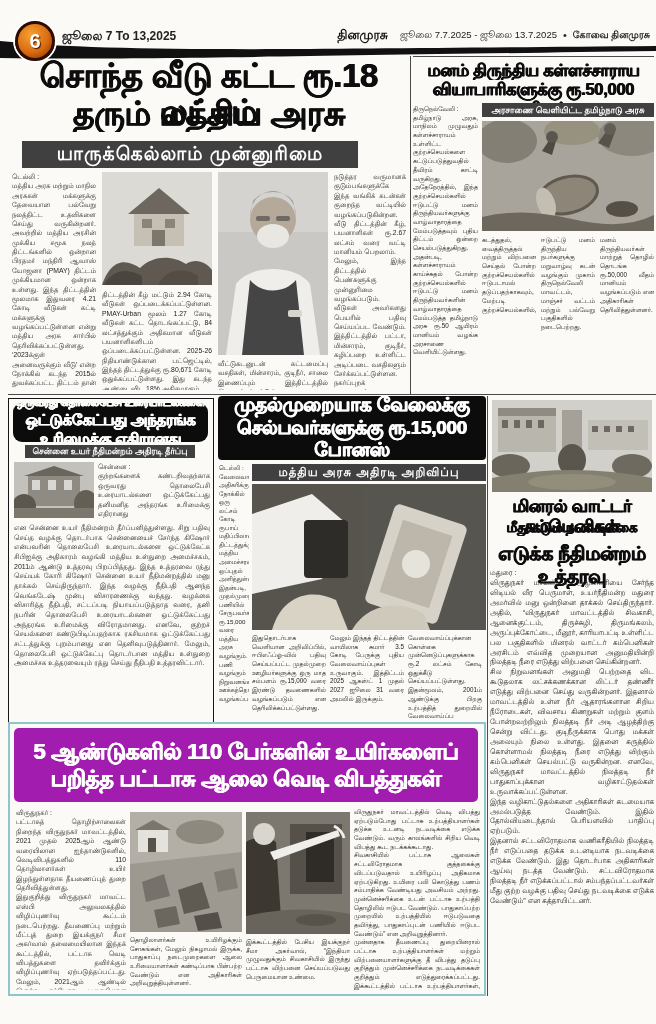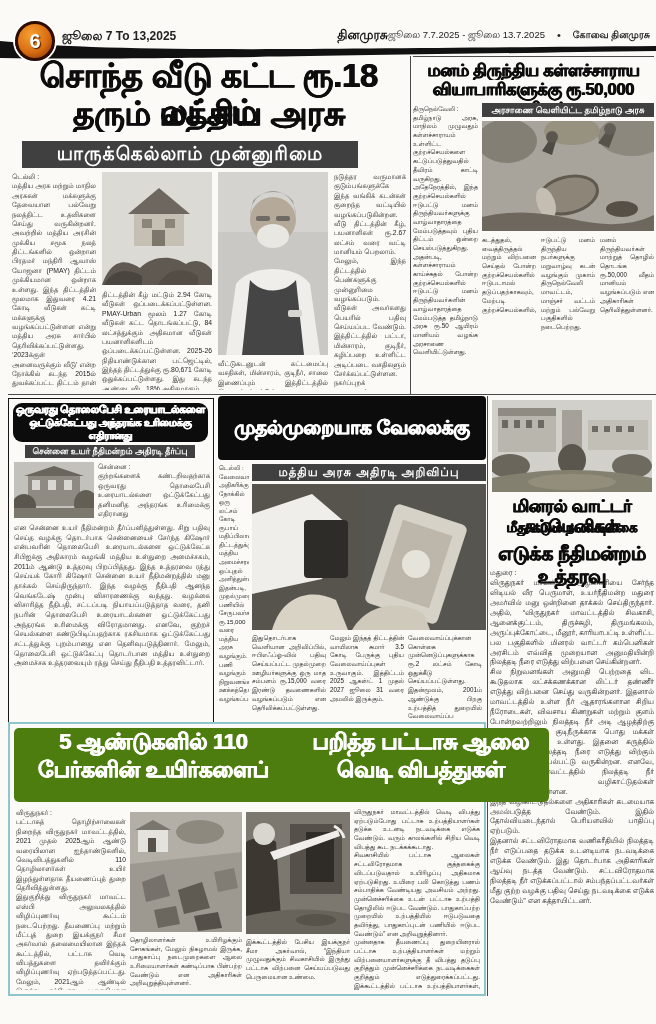--- a/index.html
+++ b/index.html
@@ -28,21 +28,21 @@
     <path d="M0,1 C120,13 300,9 656,6 L656,11 C300,16 120,20 0,18 Z" fill="#111"></path>
   </svg>
   <div class="abs" style="left:15px;top:21px;width:40px;height:40px;border-radius:50%;
               background:radial-gradient(circle at 38% 32%,#f6a032,#d96d12 55%,#7e2a00);
               border:3px solid #2e0c00;box-shadow:0 0 0 2px #fff;
               display:flex;align-items:center;justify-content:center;z-index:5">
     <span style="color:#fff;font-weight:bold;font-size:20px;text-shadow:1px 1px 1px #4a1500">6</span>
   </div>
   <div class="abs" style="left:62px;top:29px;font-size:12px;font-weight:bold;color:#222">ஜூலை 7 To 13,2025</div>
   <div class="abs" style="left:268px;top:28px;width:120px;text-align:right;font-size:12.5px;font-weight:bold;color:#111">தினமுரசு</div>
-  <div class="abs" style="right:6px;top:29px;display:flex;gap:12px;align-items:flex-start;font-size:9.5px;color:#222">
+  <div class="abs" style="right:6px;top:29px;display:flex;gap:6px;align-items:flex-start;font-size:9.5px;color:#222">
     <span>ஜூலை 7.7.2025 - ஜூலை 13.7.2025</span>
     <span style="font-size:11px">•</span>
     <span style="font-weight:bold">கோவை தினமுரசு</span>
   </div>
 
   <div class="abs hl" style="left:8px;top:58px;width:402px;font-size:33px;line-height:1.08">சொந்த வீடு கட்ட ரூ.18 லட்சம்</div>
   <div class="abs hl" style="left:8px;top:96px;width:402px;font-size:33px;line-height:1.08">தரும் மத்திய அரசு</div>
   <div class="abs bar" style="left:22px;top:141px;width:336px;height:27px;font-size:19px;letter-spacing:1px">யாருக்கெல்லாம் முன்னுரிமை</div>
 
   <div class="abs btxt" style="left:12px;top:172px;width:84px;height:218px">டெல்லி :
@@ -112,21 +112,21 @@
   <div class="abs btxt" style="left:482px;top:236px;width:54px;height:156px;font-size:6.3px">கடத்துதல், வைத்திருத்தல் மற்றும் விற்பனை செய்தல் போன்ற குற்றச்செயல்களில் ஈடுபடாமல் தடுப்பதற்காகவும், மேற்படி குற்றச்செயல்களில்,</div>
   <div class="abs btxt" style="left:541px;top:236px;width:54px;height:156px;font-size:6.3px">ஈடுபட்டு மனம் திருந்திய நபர்களுக்கு மறுவாழ்வு கடன் வழங்கும் முகாம் திருநெல்வேலி மாவட்டம், மாஞ்சர் வட்டம் மற்றும் பல்வேறு பகுதிகளில் நடைபெற்றது.</div>
   <div class="abs btxt" style="left:600px;top:236px;width:54px;height:156px;font-size:6.3px">மனம் திருந்தியவர்கள் மாற்றுத் தொழில் தொடங்க ரூ.50,000 வீதம் மானியம் வழங்கப்படும் என அதிகாரிகள் தெரிவித்துள்ளனர்.</div>
 
   <div class="abs hline" style="left:8px;top:394px;width:648px"></div>
 
   <div class="abs box" style="left:8px;top:398px;width:206px;height:346px">
     <div class="abs whl" style="left:4px;top:4px;width:195px;height:39px;background:#0c0c0c;border-radius:9px;
                 display:flex;flex-direction:column;justify-content:center">
       <div style="font-size:10.5px;line-height:1.3">ஒருவரது தொலைபேசி உரையாடல்களை</div>
-      <div style="font-size:10px;line-height:1.3">ஒட்டுக்கேட்பது அந்தரங்க உரிமைக்கு எதிரானது</div>
+      <div style="font-size:15px;line-height:1.3">ஒட்டுக்கேட்பது அந்தரங்க உரிமைக்கு எதிரானது</div>
     </div>
     <div class="abs bar" style="left:16px;top:46px;width:170px;height:13px;font-size:8.5px">சென்னை உயர் நீதிமன்றம் அதிரடி தீர்ப்பு</div>
     <div class="abs photo" style="left:5px;top:63px;width:80px;height:56px">
       <svg viewBox="0 0 80 56" preserveAspectRatio="none">
         <rect width="80" height="56" fill="#c3c1bb"></rect>
         <rect x="14" y="14" width="52" height="30" fill="#8f8b83"></rect>
         <rect x="18" y="18" width="8" height="10" fill="#d9d7d1"></rect>
         <rect x="34" y="18" width="8" height="10" fill="#d9d7d1"></rect>
         <rect x="50" y="18" width="8" height="10" fill="#d9d7d1"></rect>
         <polygon points="10,14 40,4 70,14" fill="#6a665e"></polygon>
@@ -136,20 +136,21 @@
       </svg>
     </div>
     <div class="abs btxt" style="left:89px;top:63px;width:112px;height:56px">சென்னை :
 குற்றங்களைக் கண்டறிவதற்காக ஒருவரது தொலைபேசி உரையாடல்களை ஒட்டுக்கேட்பது தனிமனித அந்தரங்க உரிமைக்கு எதிரானது</div>
     <div class="abs btxt" style="left:5px;top:124px;width:196px;height:192px;font-size:7px">என சென்னை உயர் நீதிமன்றம் தீர்ப்பளித்துள்ளது. சிறு பதிவு செய்த வழக்கு தொடர்பாக சென்னையைச் சேர்ந்த கிஷோர் என்பவரின் தொலைபேசி உரையாடல்களை ஒட்டுக்கேட்க சிபிஐக்கு அதிகாரம் வழங்கி மத்திய உள்துறை அமைச்சகம், 2011ம் ஆண்டு உத்தரவு பிறப்பித்தது. இந்த உத்தரவை ரத்து செய்யக் கோரி கிஷோர் சென்னை உயர் நீதிமன்றத்தில் மனு தாக்கல் செய்திருந்தார். இந்த வழக்கு நீதிபதி ஆனந்த வெங்கடேஷ் முன்பு விசாரணைக்கு வந்தது. வழக்கை விசாரித்த நீதிபதி, சட்டப்படி நியாயப்படுத்தாத வரை, தனி நபரின் தொலைபேசி உரையாடல்களை ஒட்டுக்கேட்பது அந்தரங்க உரிமைக்கு விரோதமானது. எனவே, குற்றச் செயல்களை கண்டுபிடிப்பதற்காக ரகசியமாக ஒட்டுக்கேட்பது சட்டத்துக்கு புறம்பானது என தெளிவுபடுத்தினார். மேலும், தொலைபேசி ஒட்டுக்கேட்பு தொடர்பான மத்திய உள்துறை அமைச்சக உத்தரவையும் ரத்து செய்து நீதிபதி உத்தரவிட்டார்.</div>
   </div>
 
   <div class="abs whl" style="left:218px;top:396px;width:268px;height:64px;background:#0c0c0c;border-radius:4px;
               display:flex;flex-direction:column;justify-content:center">
     <div style="font-size:19px;line-height:1.2">முதல்முறையாக வேலைக்கு</div>
+    <div style="font-size:19px;line-height:1.2">செல்பவர்களுக்கு ரூ.15,000 போனஸ்</div>
   </div>
   <div class="abs bar" style="left:252px;top:464px;width:234px;height:17px;font-size:11.5px;letter-spacing:1px">மத்திய அரசு அதிரடி அறிவிப்பு</div>
   <div class="abs btxt" style="left:219px;top:464px;width:30px;height:254px;font-size:6.2px">டெல்லி :
 வேலைவாய்ப்பை அதிகரிக்கும் நோக்கில் ஒரு லட்சம் கோடி ரூபாய் மதிப்பிலான திட்டத்துக்கு மத்திய அமைச்சரவை ஒப்புதல் அளித்துள்ளது. இதன்படி, முதல்முறையாக பணியில் சேருபவர்களுக்கு ரூ.15,000 வரை மத்திய அரசு வழங்கும். பணி வழங்கும் நிறுவனங்களுக்கும் ஊக்கத்தொகை வழங்கப்படும்.</div>
   <div class="abs photo" style="left:252px;top:484px;width:234px;height:146px">
     <svg viewBox="0 0 234 146" preserveAspectRatio="none">
       <rect width="234" height="146" fill="#57554f"></rect>
       <rect x="0" y="0" width="110" height="146" fill="#49474211"></rect>
       <path d="M0,30 L60,10 L95,40 L70,95 L0,110 Z" fill="#efeeea"></path>
       <rect x="52" y="36" width="44" height="58" rx="4" fill="#2e2c29"></rect>
@@ -191,22 +192,22 @@
   <div class="abs hl" style="left:490px;top:497px;width:164px;font-size:17px;line-height:1.2">மினரல் வாட்டர் கம்பெனிகள்</div>
   <div class="abs hl" style="left:490px;top:520px;width:164px;font-size:13.5px;line-height:1.2">மீது கடும் நடவடிக்கை</div>
   <div class="abs hl" style="left:490px;top:543px;width:164px;font-size:19px;line-height:1.2">எடுக்க நீதிமன்றம் உத்தரவு</div>
   <div class="abs btxt" style="left:490px;top:568px;width:164px;height:410px;font-size:7.2px">மதுரை :
 விருதுநகர் மாவட்டம் அழகாபுரியை சேர்ந்த விடியல் வீர பெருமாள், உயர்நீதிமன்ற மதுரை அமர்வில் மனு ஒன்றினை தாக்கல் செய்திருந்தார். அதில், “விருதுநகர் மாவட்டத்தில் சிவகாசி, ஆனைக்குட்டம், திருச்சுழி, திருமங்கலம், அருப்புக்கோட்டை, மீனூர், காரியாபட்டி உள்ளிட்ட பல பகுதிகளில் மினரல் வாட்டர் கம்பெனிகள் அரசிடம் எவ்வித முறையான அனுமதியின்றி நிலத்தடி நீரை எடுத்து விற்பனை செய்கின்றனர்.
 சில நிறுவனங்கள் அனுமதி பெற்றதை விட கூடுதலாக லட்சக்கணக்கான லிட்டர் தண்ணீர் எடுத்து விற்பனை செய்து வருகின்றனர். இதனால் மாவட்டத்தில் உள்ள நீர் ஆதாரங்களான சிறிய நீரோடைகள், விவசாய கிணறுகள் மற்றும் குளம் போன்றவற்றிலும் நிலத்தடி நீர் அடி ஆழத்திற்கு சென்று விட்டது. குடிநீருக்காக பொது மக்கள் அலையும் நிலை உள்ளது. இதனை கருத்தில் கொள்ளாமல் நிலத்தடி நீரை எடுத்து விற்கும் கம்பெனிகள் செயல்பட்டு வருகின்றன. எனவே, விருதுநகர் மாவட்டத்தில் நிலத்தடி நீர் பாதுகாப்புக்கான வழிகாட்டுதல்கள் உருவாக்கப்பட்டுள்ளன.
 இந்த வழிகாட்டுதல்களை அதிகாரிகள் கடமையாக அமல்படுத்த வேண்டும். இதில் தோல்வியடைந்தால் பெரியளவில் பாதிப்பு ஏற்படும்.
 இதனால் சட்டவிரோதமாக வணிகரீதியில் நிலத்தடி நீர் எடுப்பதை தடுக்க உடனடியாக நடவடிக்கை எடுக்க வேண்டும். இது தொடர்பாக அதிகாரிகள் ஆய்வு நடத்த வேண்டும். சட்டவிரோதமாக நிலத்தடி நீர் எடுக்கப்பட்டால் சம்பந்தப்பட்டவர்கள் மீது குற்ற வழக்கு பதிவு செய்து நடவடிக்கை எடுக்க வேண்டும்” என கத்தாயிட்டனர்.</div>
 
   <div class="abs" style="left:8px;top:722px;width:478px;height:274px;border:2px solid #8fc6cc;background:#fbfaf6">
-    <div class="abs whl" style="left:4px;top:4px;width:535px;height:74px;background:#4d7c0f;border-radius:5px;
-                display:flex;flex-direction:row;justify-content:center">
+    <div class="abs whl" style="left:4px;top:4px;width:464px;height:74px;background:#a21caf;border-radius:5px;
+                display:flex;flex-direction:column;justify-content:center">
       <div style="font-size:22px;line-height:1.25">5 ஆண்டுகளில் 110 பேர்களின் உயிர்களைப்</div>
       <div style="font-size:22px;line-height:1.25">பறித்த பட்டாசு ஆலை வெடி விபத்துகள்</div>
     </div>
     <div class="abs btxt" style="left:6px;top:84px;width:110px;height:182px">விருதுநகர் :
 பட்டாசுத் தொழிற்சாலைகள் நிறைந்த விருதுநகர் மாவட்டத்தில், 2021 முதல் 2025ஆம் ஆண்டு வரையிலான ஐந்தாண்டுகளில், வெடிவிபத்துகளில் 110 தொழிலாளர்கள் உயிர் இழந்துள்ளதாக தீயணைப்புத் துறை தெரிவித்துள்ளது.
 இதுகுறித்து விருதுநகர் மாவட்ட எஸ்பி அலுவலகத்தில் விழிப்புணர்வு கூட்டம் நடைபெற்றது. தீயணைப்பு மற்றும் மீட்புத் துறை இயக்குநர் சீமா அகர்வால் தலைமையிலான இந்தக் கூட்டத்தில், பட்டாசு வெடி விபத்துகளை தவிர்க்கும் விழிப்புணர்வு ஏற்படுத்தப்பட்டது. மேலும், 2021ஆம் ஆண்டில் இருந்து தற்போது வரையிலான பட்டாசு வெடி விபத்துகளில் நேரிட்ட உயிரிழப்புகள் குறித்த தரவுகளும் வெளியிடப்பட்டன.</div>
     <div class="abs photo" style="left:120px;top:88px;width:112px;height:120px">
       <svg viewBox="0 0 112 120" preserveAspectRatio="none">
         <rect width="112" height="120" fill="#b3afa7"></rect>
         <rect x="8" y="18" width="30" height="22" fill="#e4e2dc"></rect>

